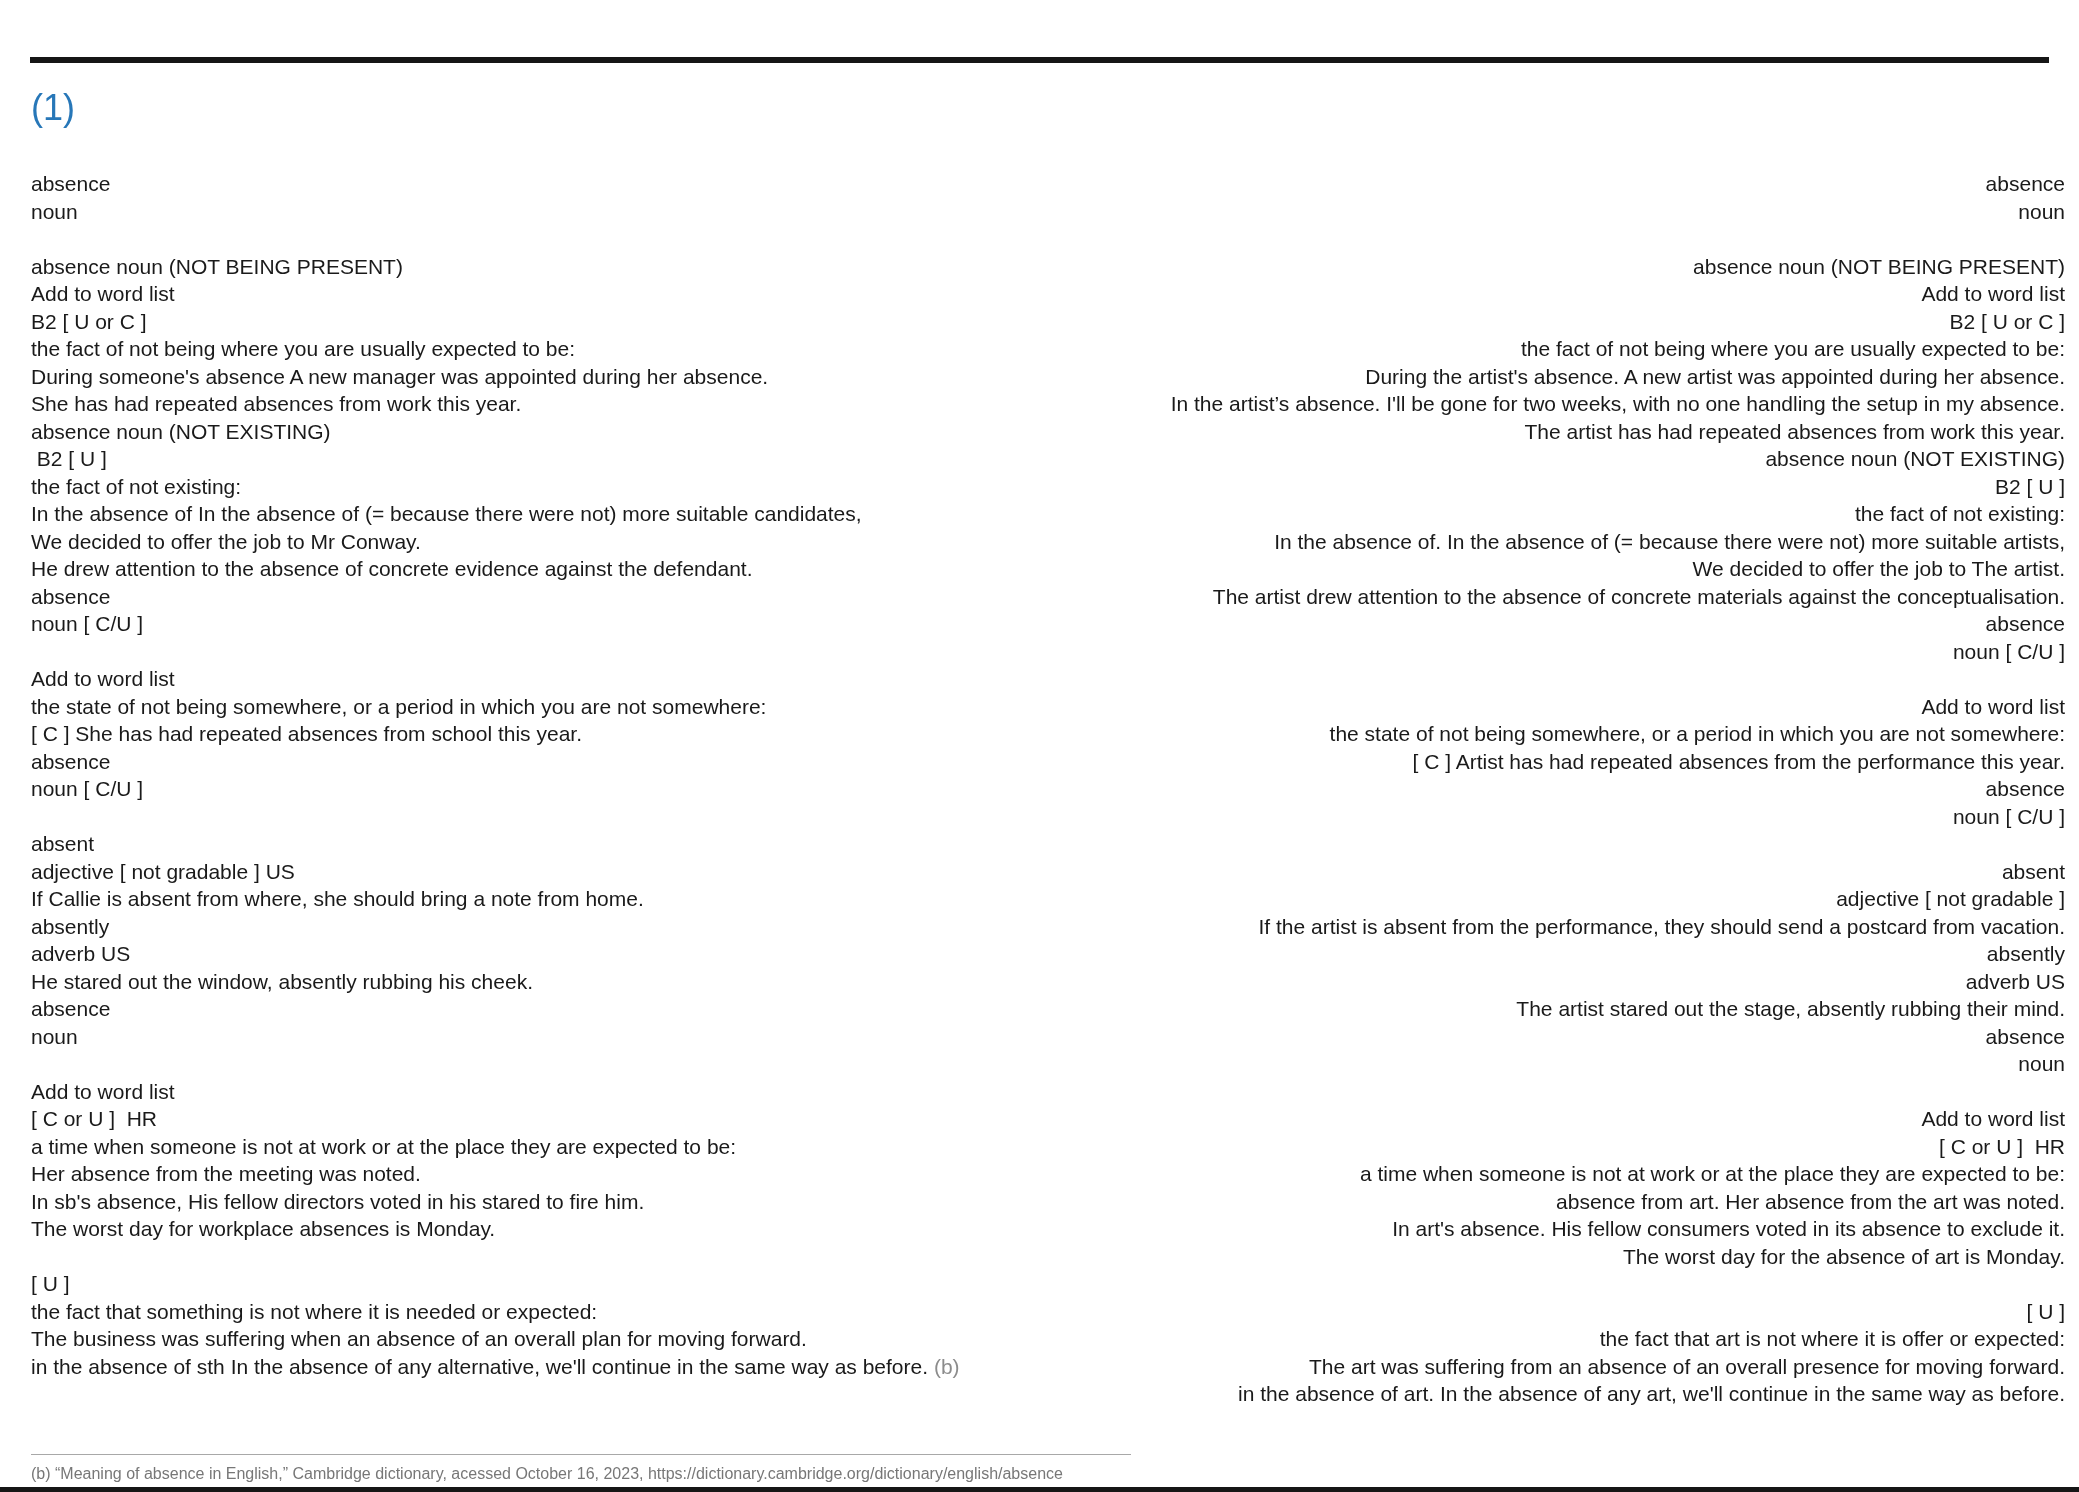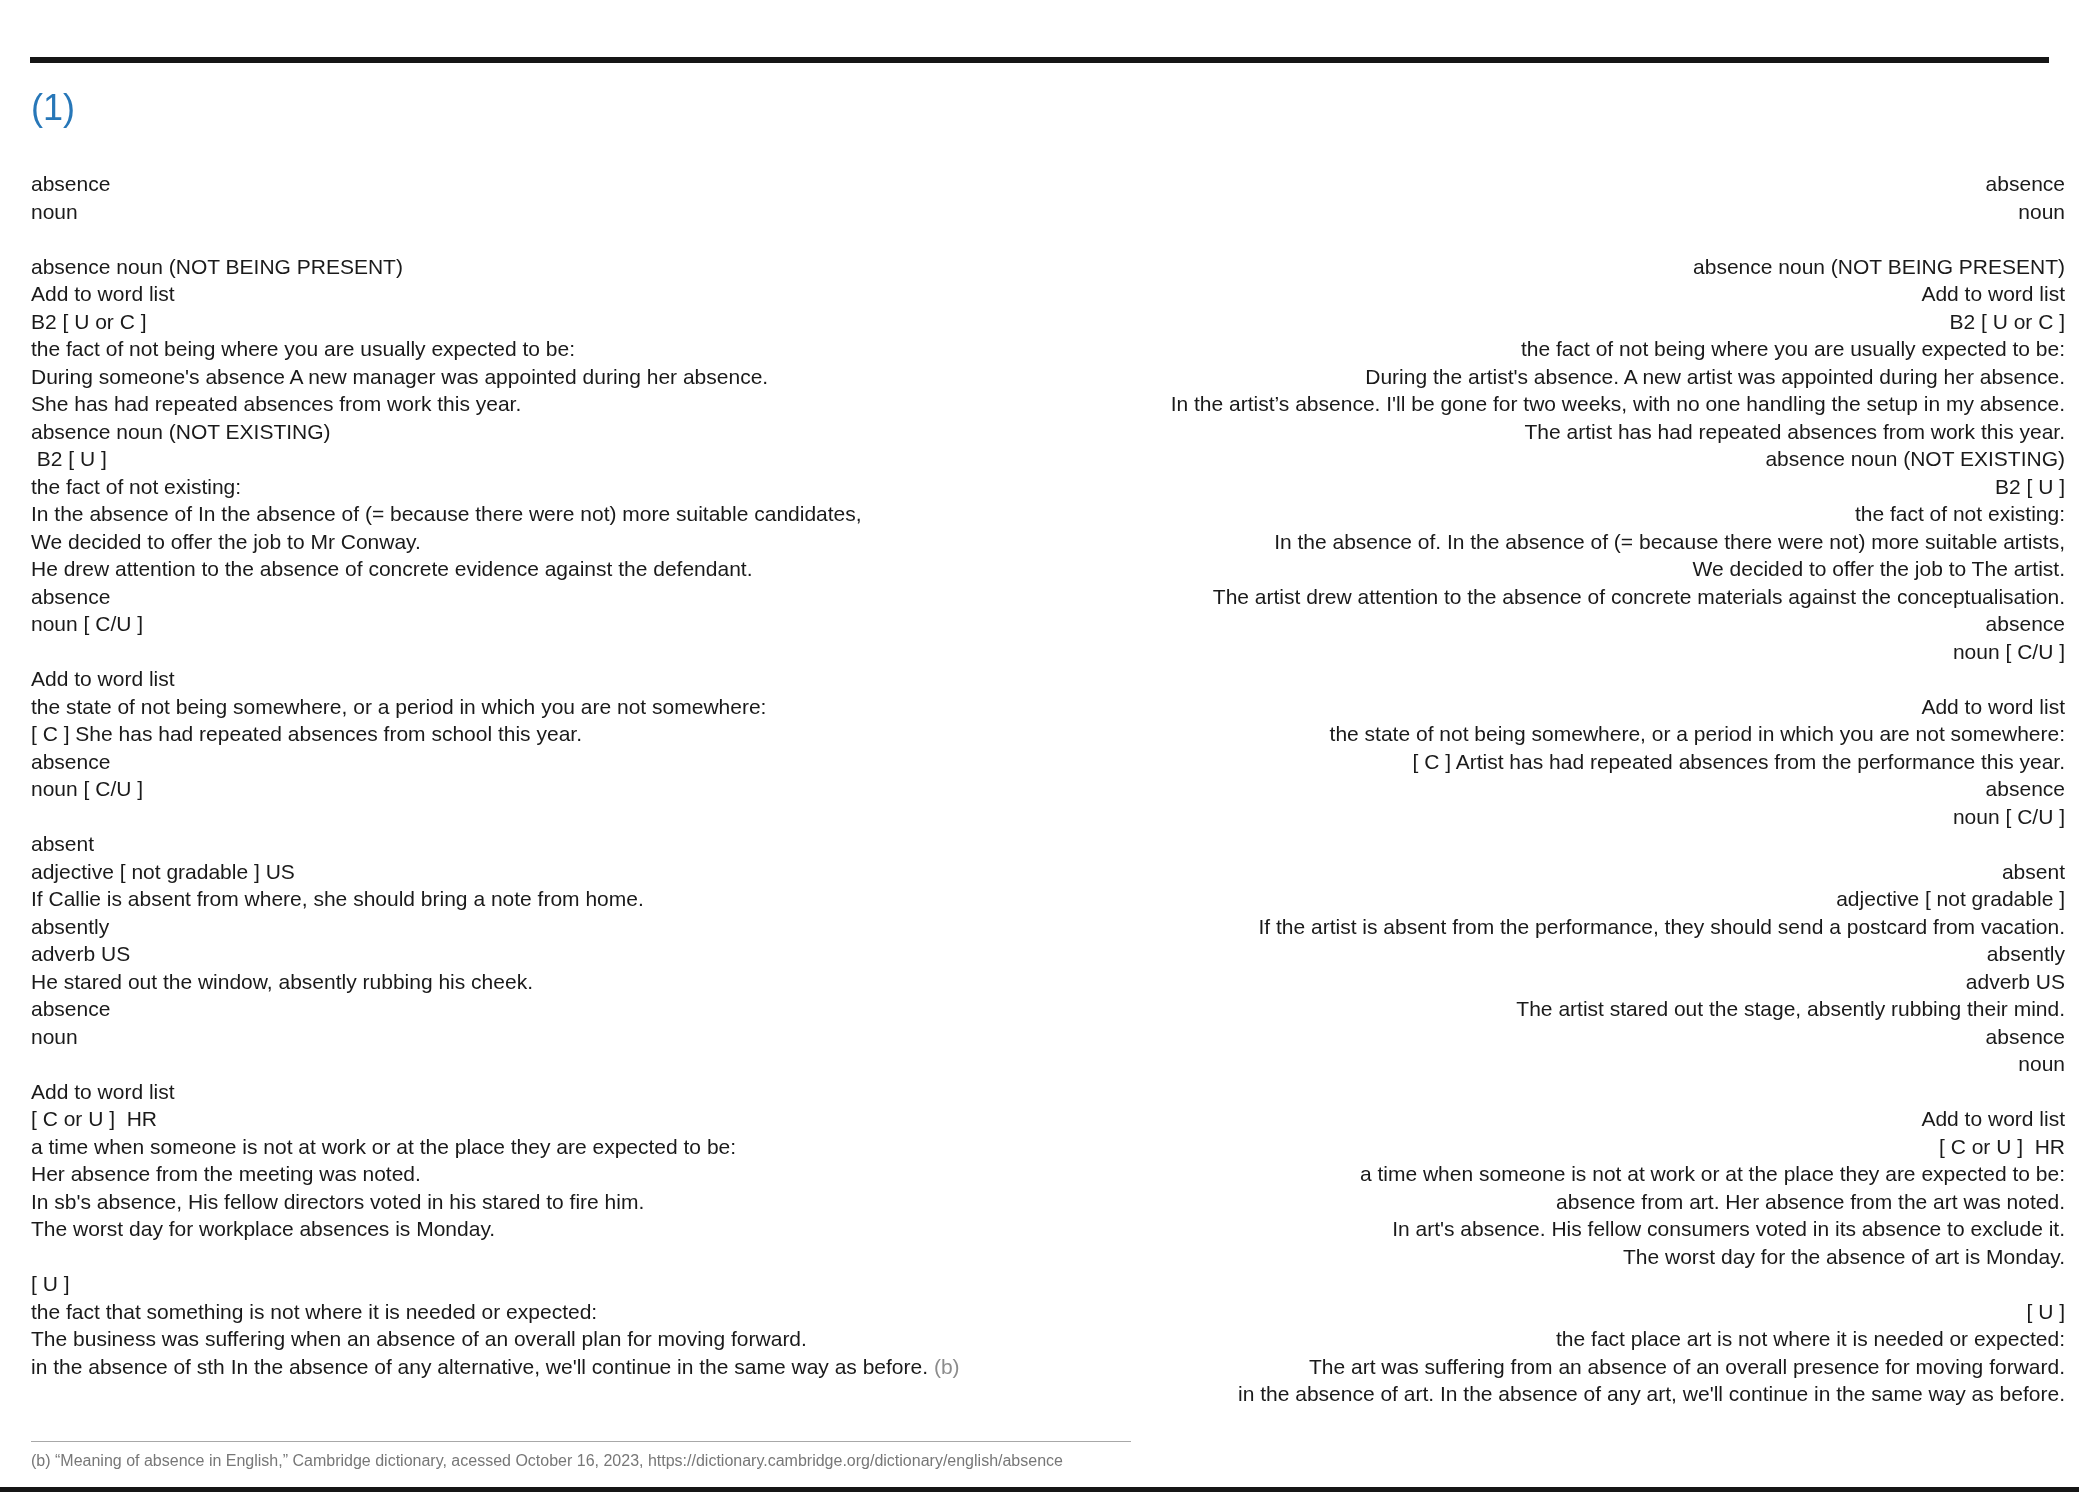--- a/index.html
+++ b/index.html
@@ -47,21 +47,21 @@
   .line {
     font-size: 21px;
     line-height: 27.5px;
     height: 27.5px;
     white-space: pre;
   }
   .ref { color: #8c8c8c; }
   .footnote-area {
     position: absolute;
     left: 31px;
-    bottom: 21px;
+    bottom: 8px;
   }
   .footnote-rule {
     width: 1100px;
     height: 1px;
     background: #a8a8a8;
     margin-bottom: 9px;
   }
   .footnote-text {
     font-size: 16px;
     line-height: 20px;
@@ -167,21 +167,21 @@
       <div class="line">noun</div>
       <div class="line">&nbsp;</div>
       <div class="line">Add to word list</div>
       <div class="line">[ C or U ]  HR</div>
       <div class="line">a time when someone is not at work or at the place they are expected to be:</div>
       <div class="line">absence from art. Her absence from the art was noted.</div>
       <div class="line">In art's absence. His fellow consumers voted in its absence to exclude it.</div>
       <div class="line">The worst day for the absence of art is Monday.</div>
       <div class="line">&nbsp;</div>
       <div class="line">[ U ]</div>
-      <div class="line">the fact place art is not where it is needed or expected:</div>
+      <div class="line">the fact that art is not where it is offer or expected:</div>
       <div class="line">The art was suffering from an absence of an overall presence for moving forward.</div>
       <div class="line">in the absence of art. In the absence of any art, we'll continue in the same way as before.</div>
     </div>
 </div>
 
 <div class="footnote-area">
   <div class="footnote-rule"></div>
   <div class="footnote-text">(b) “Meaning of absence in English,” Cambridge dictionary, acessed October 16, 2023, https://dictionary.cambridge.org/dictionary/english/absence</div>
 </div>
 

